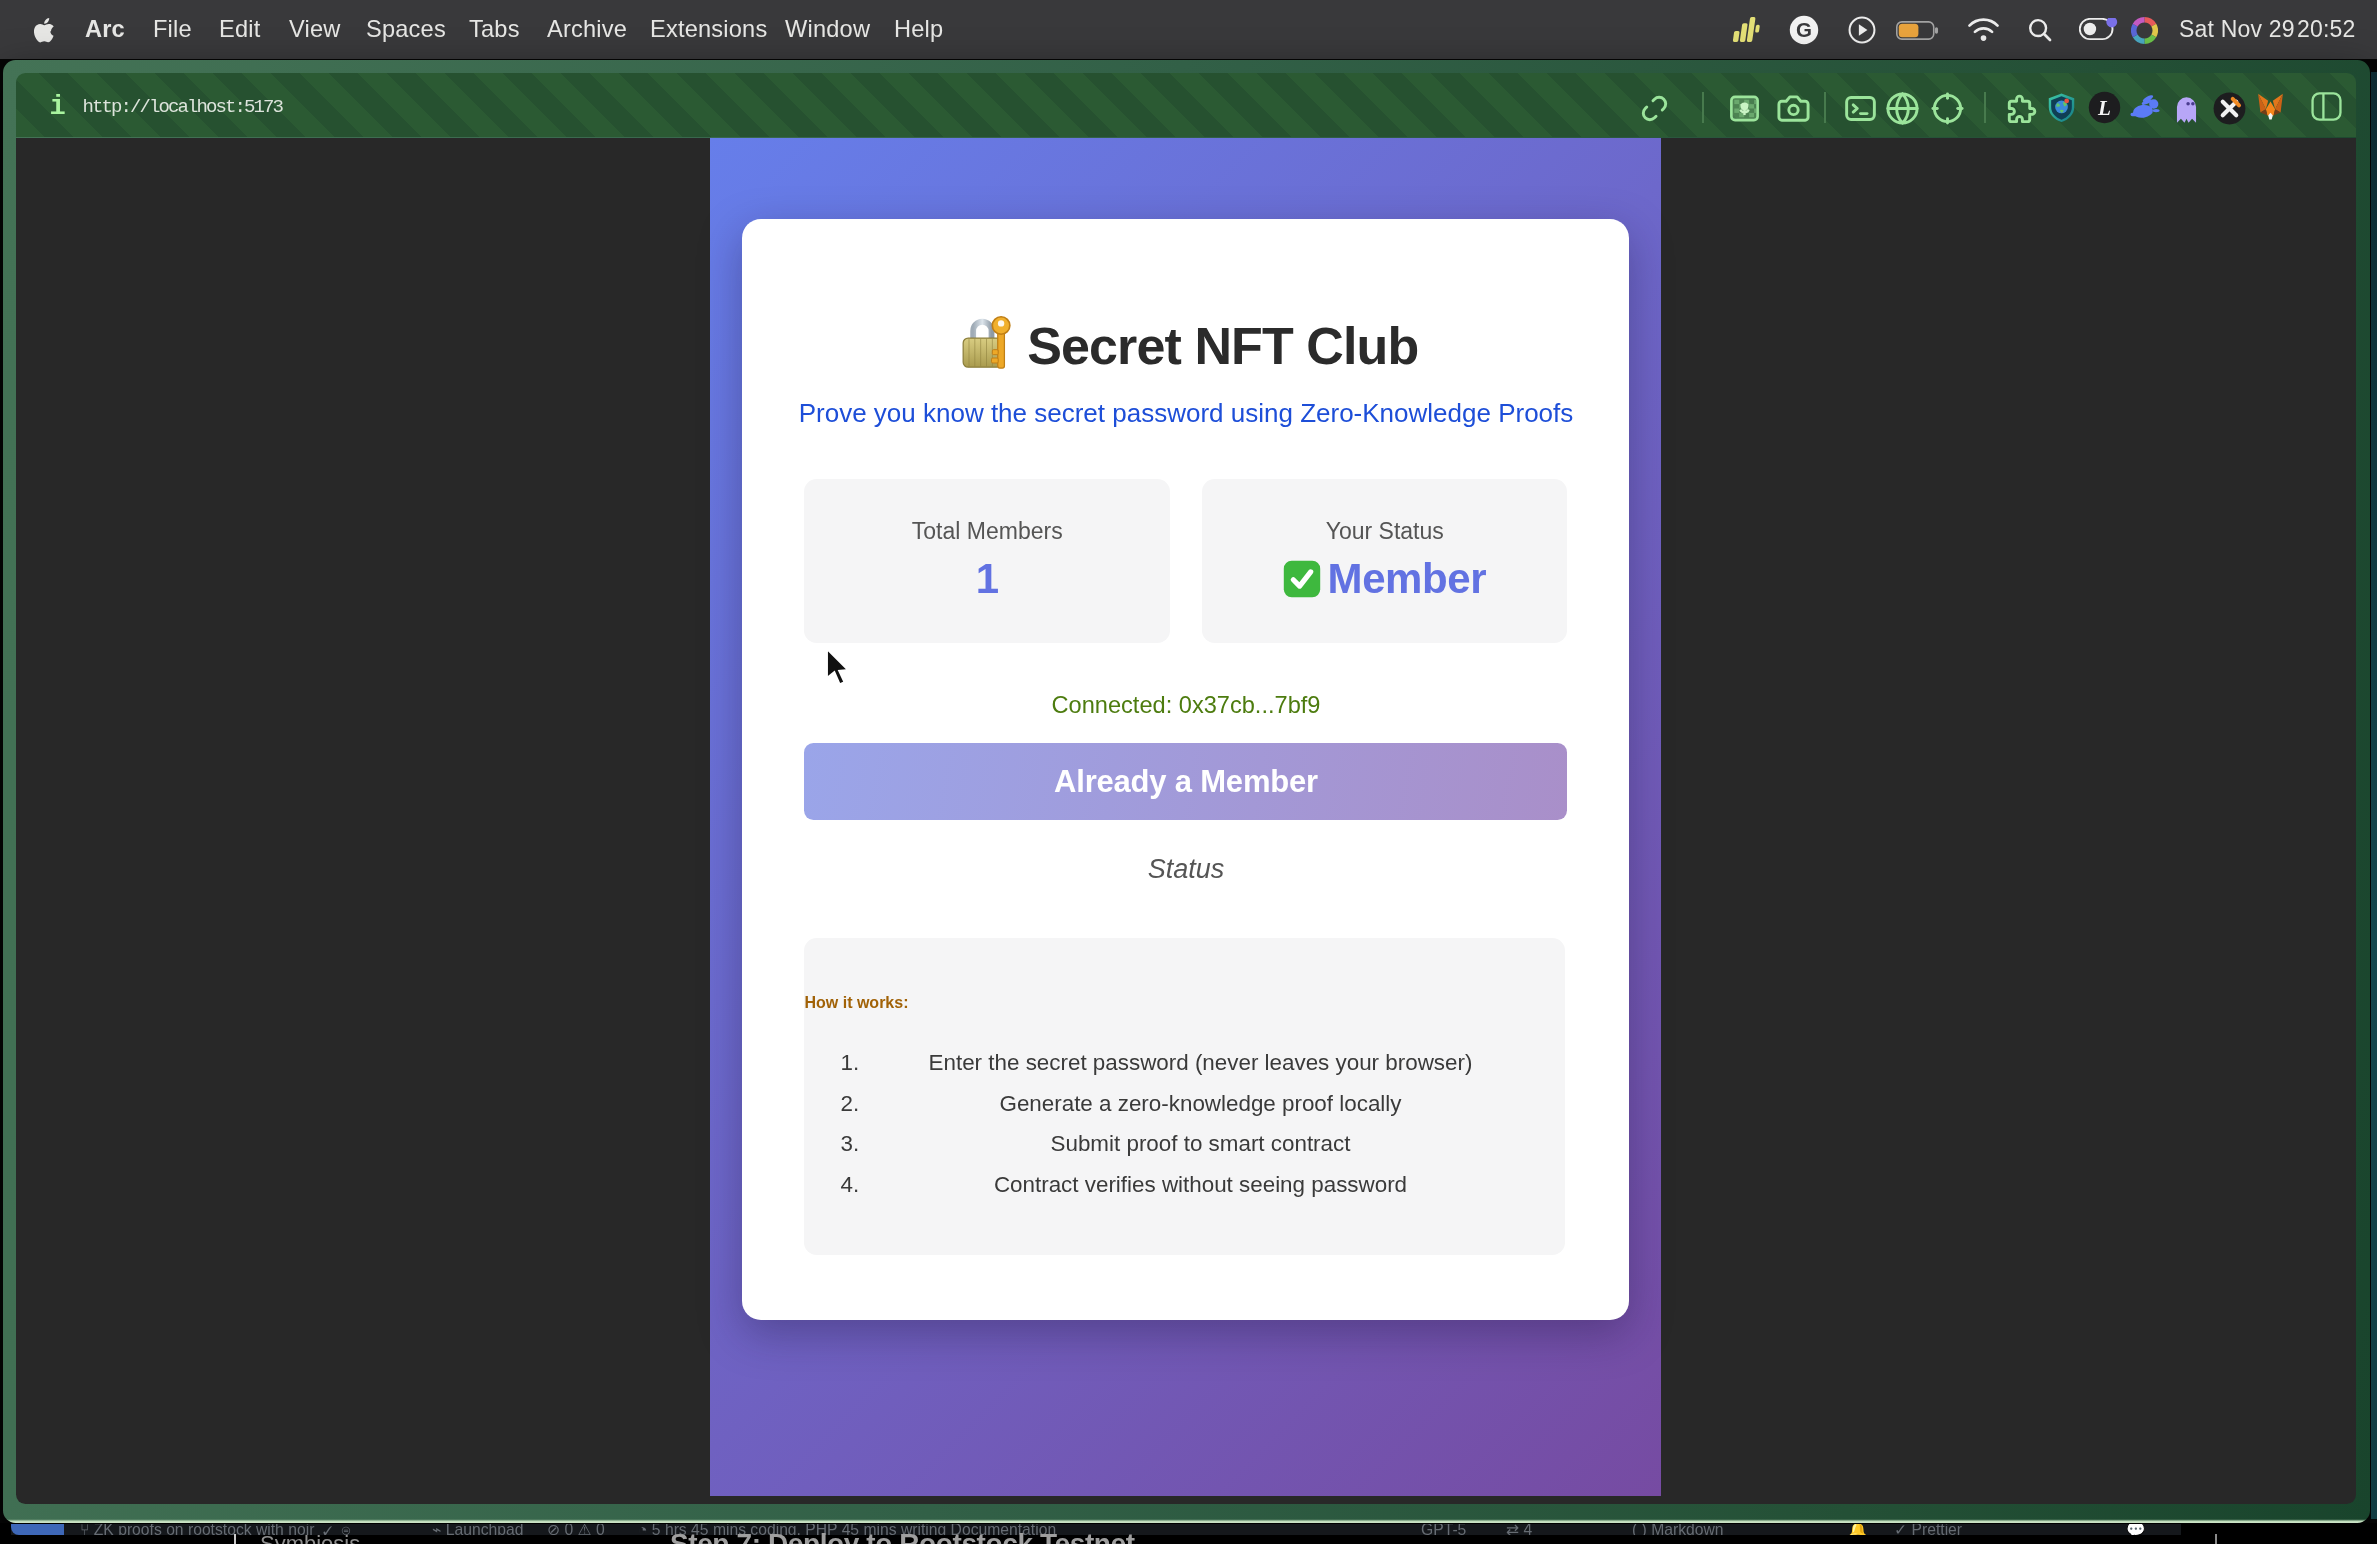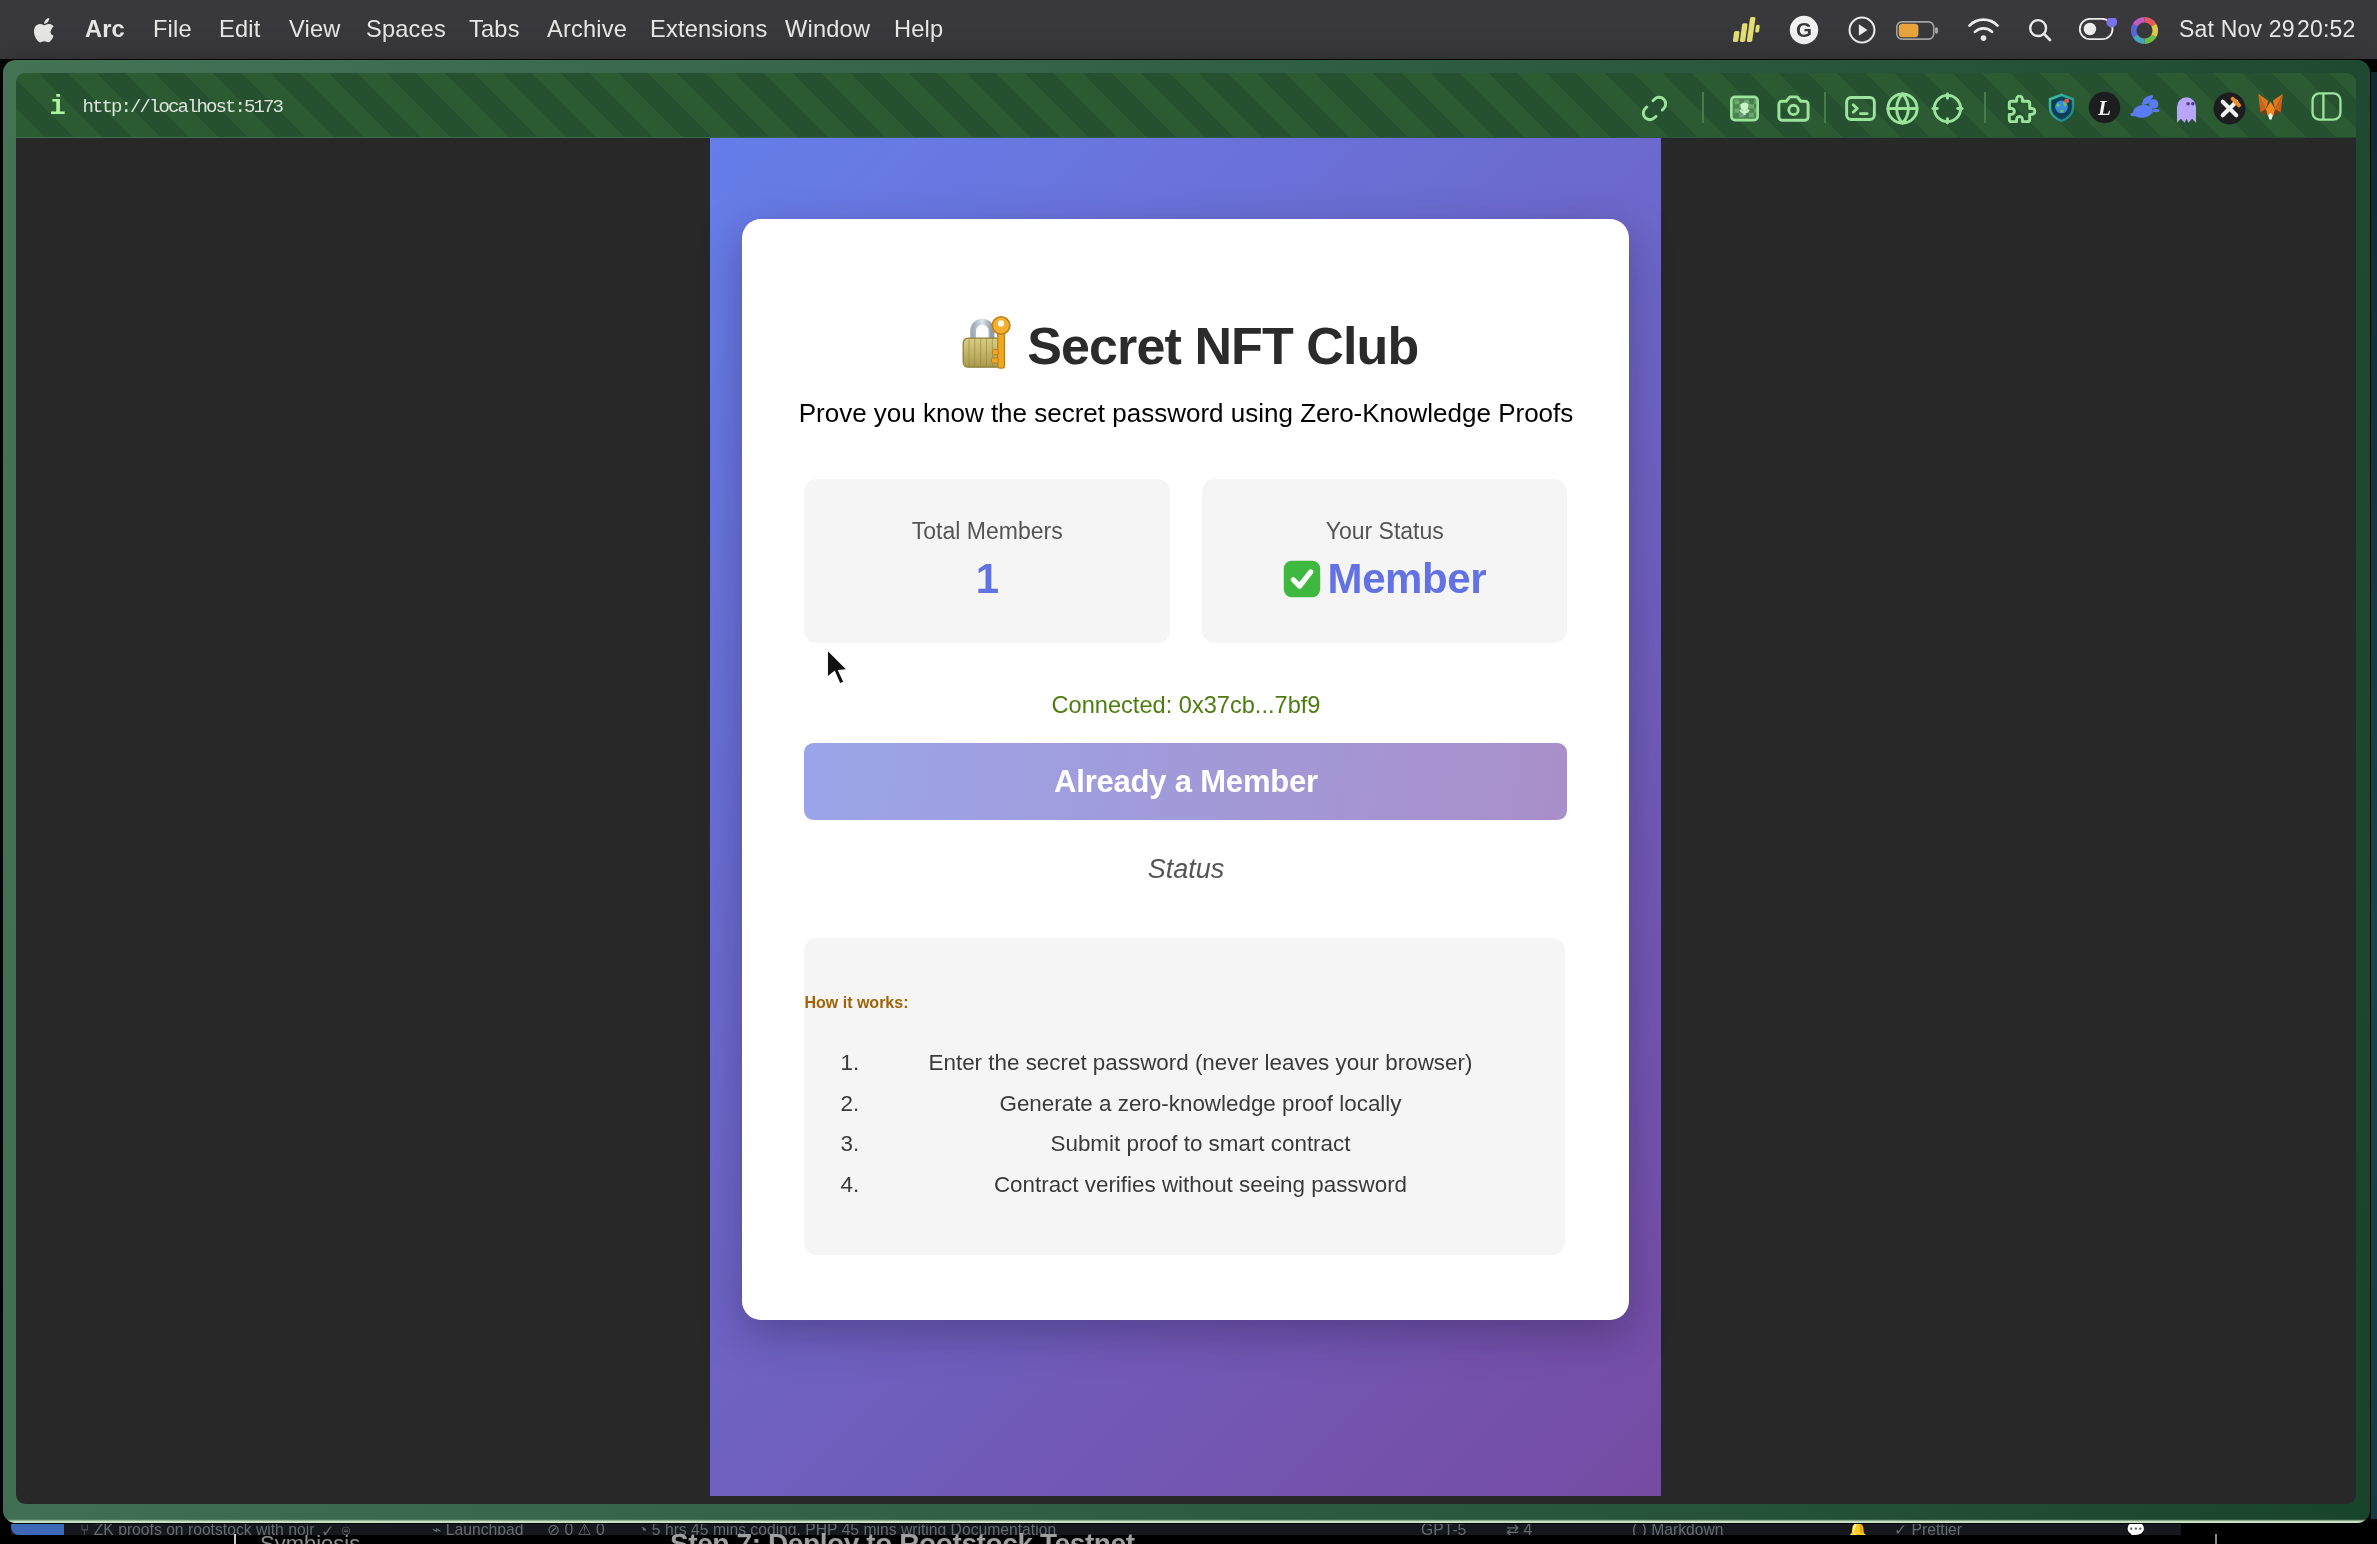--- a/index.html
+++ b/index.html
@@ -24,21 +24,21 @@
   
   #urli{position:absolute;left:33px;top:0;height:64px;line-height:68px;color:#a9f49f;
         font-family:"Liberation Mono",monospace;font-weight:bold;font-size:27px}
   #urltext{position:absolute;left:66px;top:0;height:64px;line-height:68px;color:#dde4dc;
         font-family:"Liberation Mono",monospace;font-size:19px;letter-spacing:-1.9px}
 
   
   #card{position:absolute;left:32px;top:81px;width:887px;height:1101px;background:#fff;border-radius:19px;
         box-shadow:0 14px 43px rgba(30,20,60,.35)}
   #title{position:absolute;left:0;top:94px;width:887px;text-align:center;font-size:52px;font-weight:700;color:#2b2b2b;letter-spacing:-0.9px}
-  #subtitle{position:absolute;left:0;top:179px;width:887px;text-align:center;font-size:26px;color:#000000}
+  #subtitle{position:absolute;left:0;top:179px;width:887px;text-align:center;font-size:26px;color:#1d4ed8}
   .statrow{position:absolute;left:62px;top:260px;width:763px;display:flex;gap:32px}
   .statbox{width:366px;height:164px;background:#f5f5f6;border-radius:12.6px;position:relative}
   .statlabel{position:absolute;top:39px;width:100%;text-align:center;font-size:23px;color:#555}
   .statvalue{position:absolute;top:76px;width:100%;text-align:center;font-size:42px;font-weight:700;color:#6272e2;letter-spacing:-0.4px}
   #connected{position:absolute;left:0;top:473px;width:887px;text-align:center;font-size:23.6px;color:#4d7c0f}
   #bigbtn{position:absolute;left:62px;top:524px;width:763px;height:77px;border-radius:9.4px;
         background:linear-gradient(100deg,#9aa5e9 0%,#a98fc9 100%);
         text-align:center;line-height:77px;font-size:31px;font-weight:700;color:#fff;letter-spacing:-0.2px}
   #ready{position:absolute;left:0;top:635px;width:887px;text-align:center;font-size:27px;font-style:italic;color:#555}
   #howbox{position:absolute;left:62px;top:719px;width:761px;height:317px;background:#f5f5f6;border-radius:12.6px}

